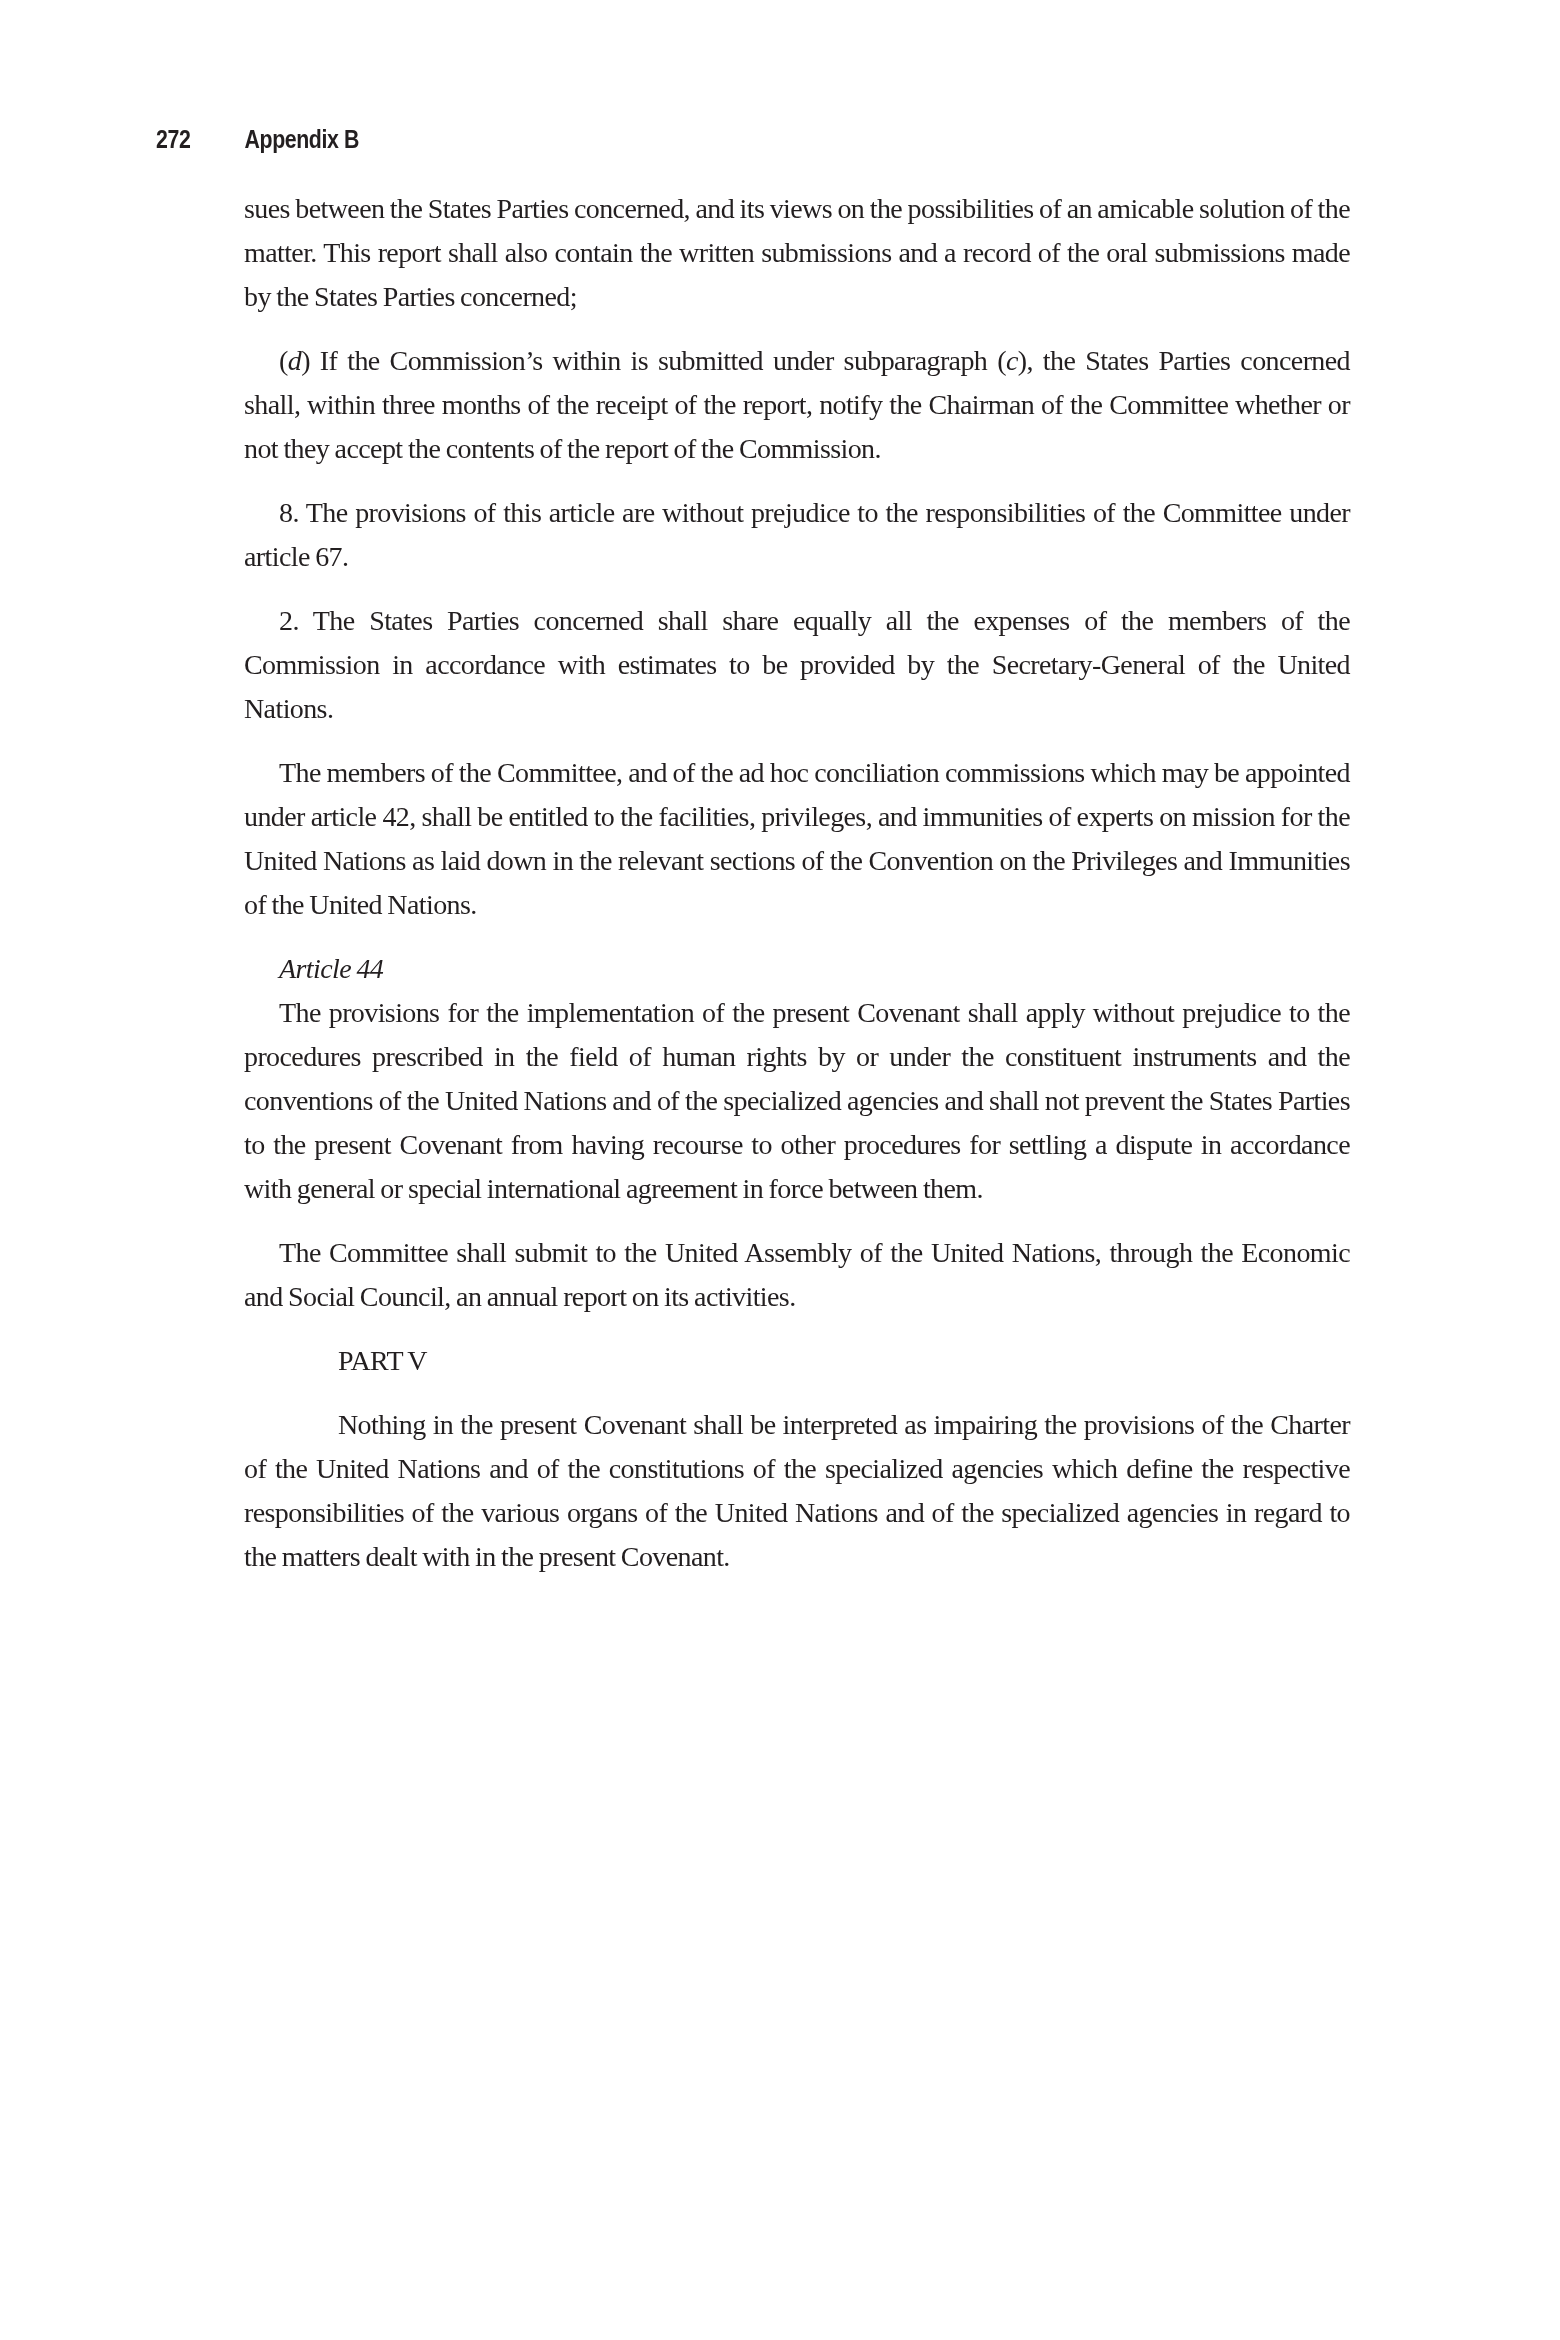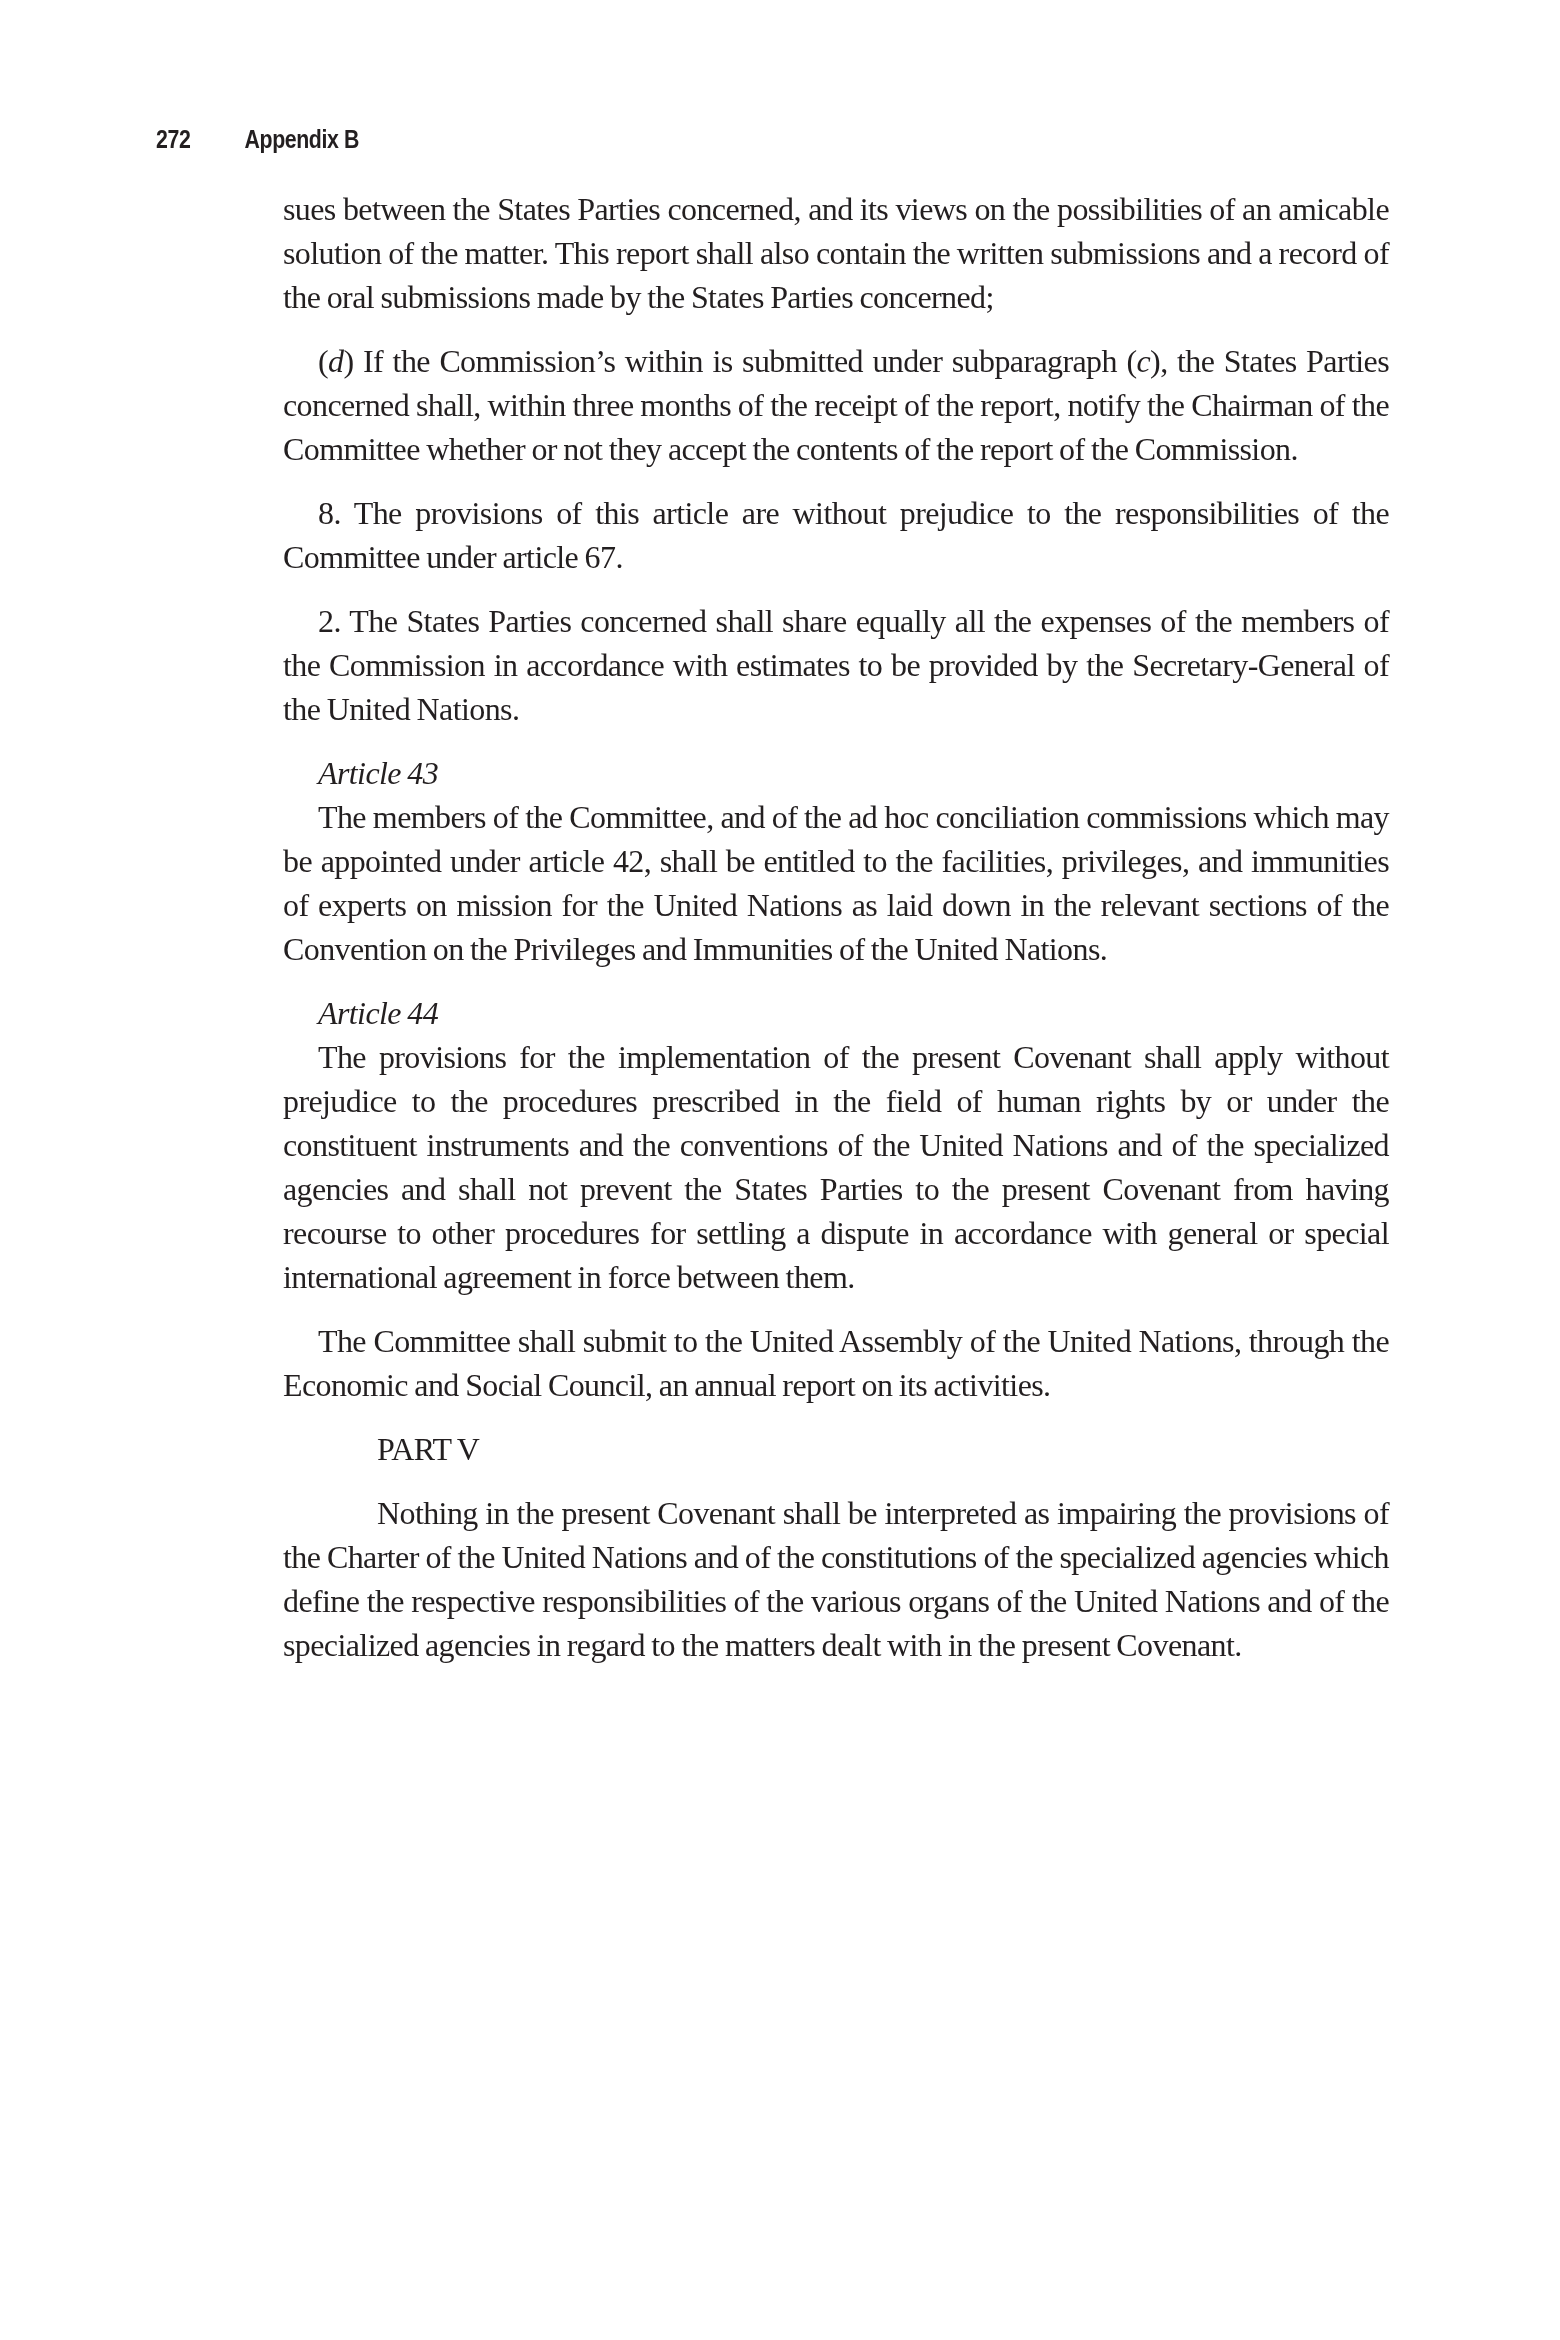--- a/index.html
+++ b/index.html
@@ -6,22 +6,22 @@
   body { width: 1561px; height: 2341px; position: relative; overflow: hidden; color: #231f20; }
   .running-head {
     position: absolute; left: 156px; top: 124px;
     font-family: "Liberation Sans", sans-serif; font-weight: bold;
     font-size: 26px; letter-spacing: -0.5px; transform: scaleX(0.82); transform-origin: left top;
     white-space: nowrap;
   }
   .running-head .folio { display: inline-block; width: 108px; }
   .text-block {
     position: absolute; left: 244px; top: 187px; width: 1106px;
-    font-family: "Liberation Serif", serif; font-size: 32px; line-height: 44px;
-    text-align: justify; letter-spacing: -0.6px; word-spacing: -1px; margin-left: 39px;
+    font-family: "Liberation Serif", serif; font-size: 28px; line-height: 44px;
+    text-align: justify; letter-spacing: -0.6px; word-spacing: -1px;
   }
   .text-block p { margin: 0 0 20px 0; }
   .indent { text-indent: 35px; }
   .indent2 { text-indent: 94px; }
   .heading { margin: 0 !important; padding-left: 35px; font-style: italic; }
   .heading2 { margin: 0 !important; padding-left: 94px; font-style: italic; }
   .part { margin: 0 0 20px 0 !important; padding-left: 94px; }
   em { font-style: italic; }
 </style>
 </head>
@@ -32,21 +32,20 @@
 </div>
 
 <div class="text-block">
   <p>sues between the States Parties concerned, and its views on the possibilities of an amicable solution of the matter. This report shall also contain the written submissions and a record of the oral submissions made by the States Parties concerned;</p>
 
   <p class="indent"><span>(</span><em>d</em><span>)</span><span> If the Commission’s within is submitted under subparagraph (</span><em>c</em><span>), the States Parties concerned shall, within three months of the receipt of the report, notify the Chairman of the Committee whether or not they accept the contents of the report of the Commission.</span></p>
 
   <p class="indent">8. The provisions of this article are without prejudice to the responsibilities of the Committee under article 67.</p>
   <p class="indent">2. The States Parties concerned shall share equally all the expenses of the members of the Commission in accordance with estimates to be provided by the Secretary-General of the United Nations.</p>
 
-  <p class="heading">Article 43</p>
   <p class="indent">The members of the Committee, and of the ad hoc conciliation commissions which may be appointed under article 42, shall be entitled to the facilities, privileges, and immunities of experts on mission for the United Nations as laid down in the relevant sections of the Convention on the Privileges and Immunities of the United Nations.</p>
 
   <p class="heading">Article 44</p>
   <p class="indent">The provisions for the implementation of the present Covenant shall apply without prejudice to the procedures prescribed in the field of human rights by or under the constituent instruments and the conventions of the United Nations and of the specialized agencies and shall not prevent the States Parties to the present Covenant from having recourse to other procedures for settling a dispute in accordance with general or special international agreement in force between them.</p>
 
   <p class="indent">The Committee shall submit to the United Assembly of the United Nations, through the Economic and Social Council, an annual report on its activities.</p>
 
   <p class="part">PART V</p>
 
   <p class="indent2">Nothing in the present Covenant shall be interpreted as impairing the provisions of the Charter of the United Nations and of the constitutions of the specialized agencies which define the respective responsibilities of the various organs of the United Nations and of the specialized agencies in regard to the matters dealt with in the present Covenant.</p>

